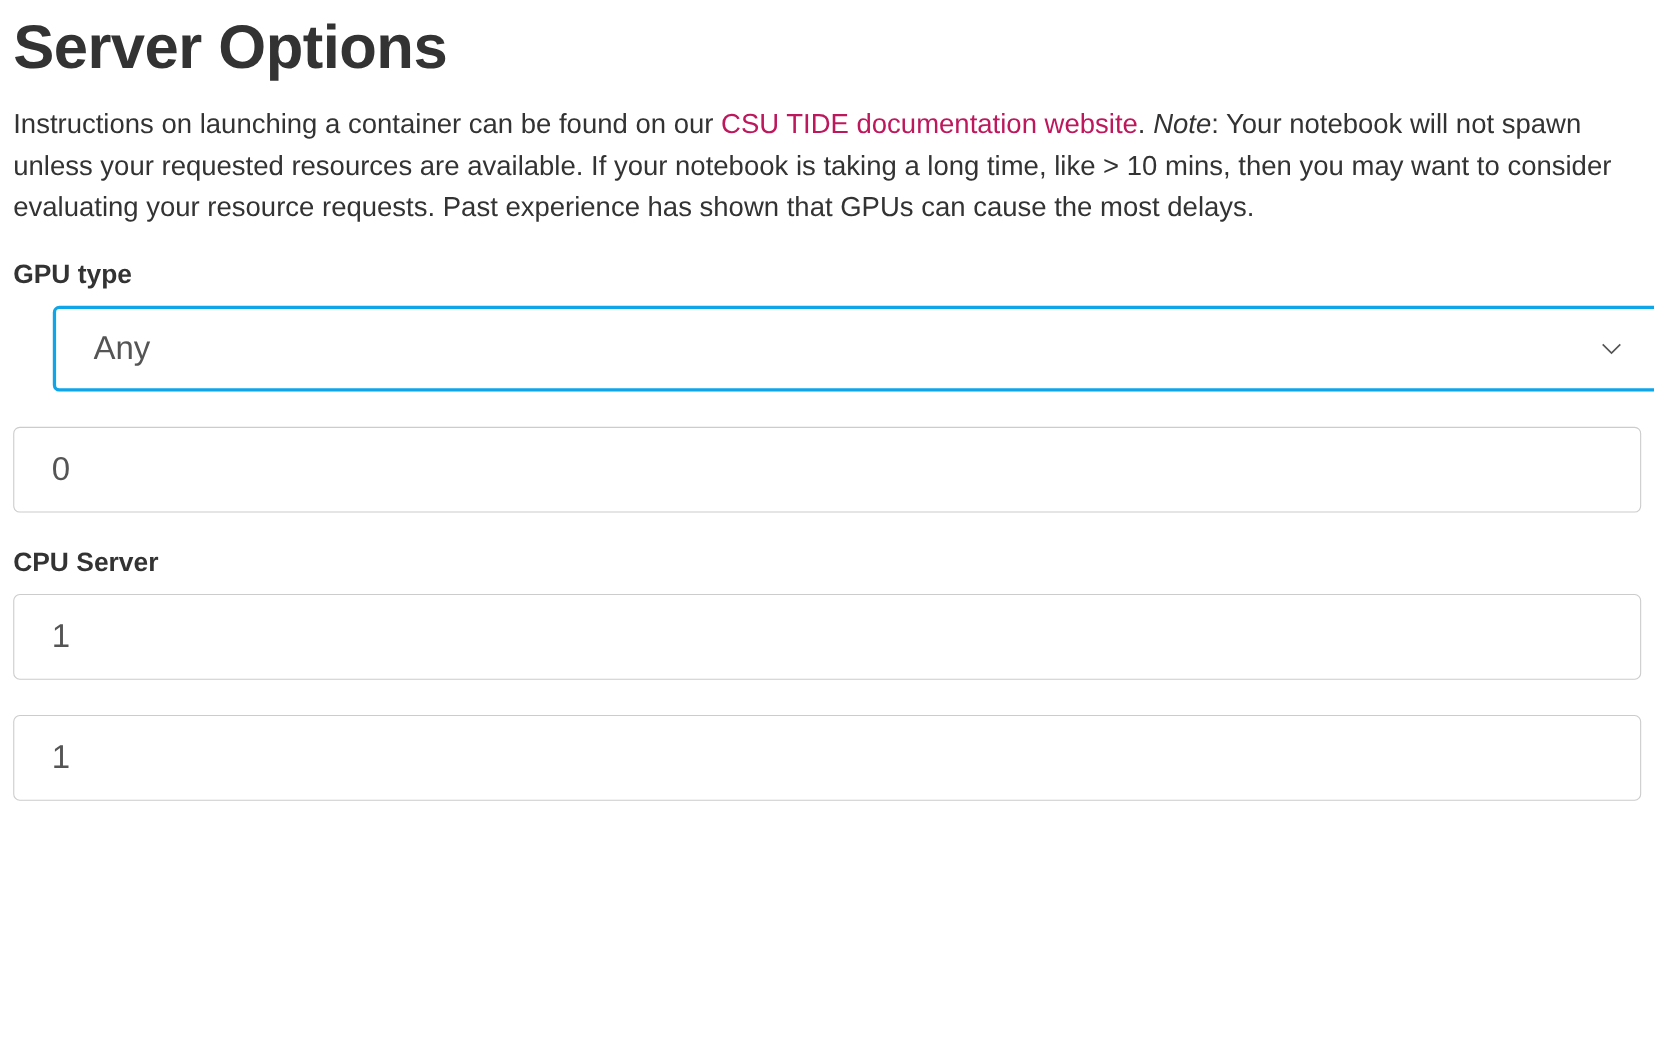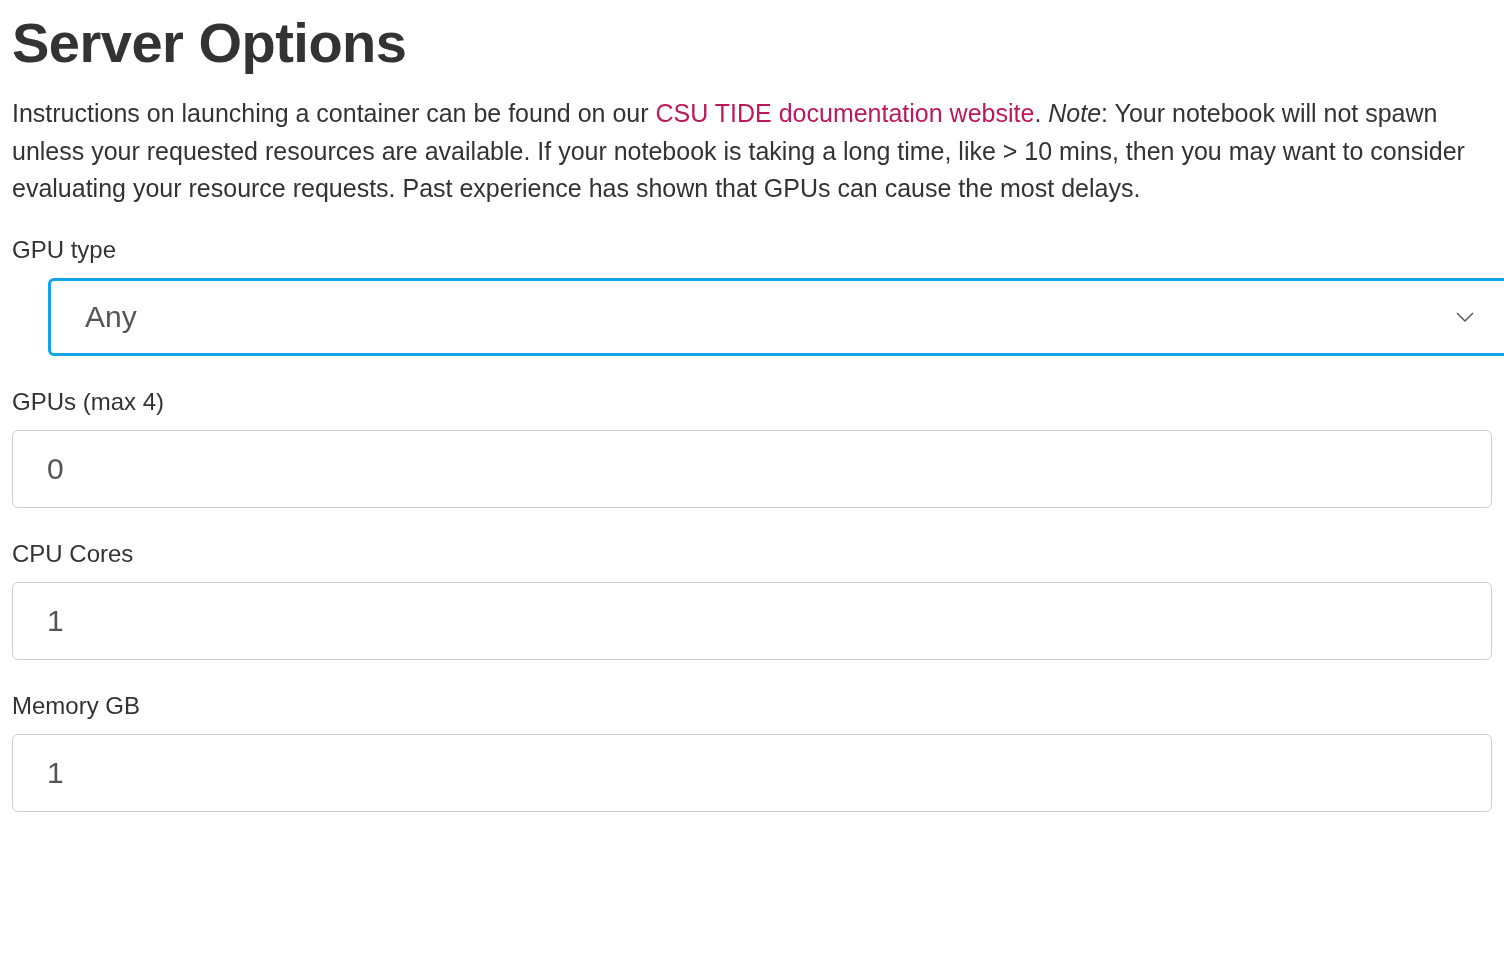--- a/index.html
+++ b/index.html
@@ -37,21 +37,21 @@
     }
     .intro em {
       text-align: center;
     }
     .form-group {
       margin-bottom: 32px;
     }
     .form-label {
       display: block;
       font-size: 24px;
-      font-weight: 400;
+      font-weight: 700;
       color: #333333;
       margin-bottom: 14px;
     }
     .form-control {
       width: 100%;
       height: 78px;
       padding: 0 34px;
       font-size: 30px;
       color: #555555;
       background-color: #ffffff;
@@ -112,26 +112,24 @@
       </select>
       <span class="select-chevron">
         <svg viewBox="0 0 18 12" fill="none" stroke="#555555" stroke-width="1.5">
           <polyline points="1,2 9,10 17,2"></polyline>
         </svg>
       </span>
     </div>
   </div>
 
   <div class="form-group">
-    <label class="form-label">GPUs (max 4)</label>
     <input type="text" class="form-control" value="0" style="">
   </div>
 
   <div class="form-group">
-    <label class="form-label">CPU Cores</label>
+    <label class="form-label">CPU Server</label>
     <input type="text" class="form-control" value="1" style="">
   </div>
 
   <div class="form-group">
-    <label class="form-label">Memory GB</label>
     <input type="text" class="form-control" value="1" style="">
   </div>
 </div>
 
 </body></html>

